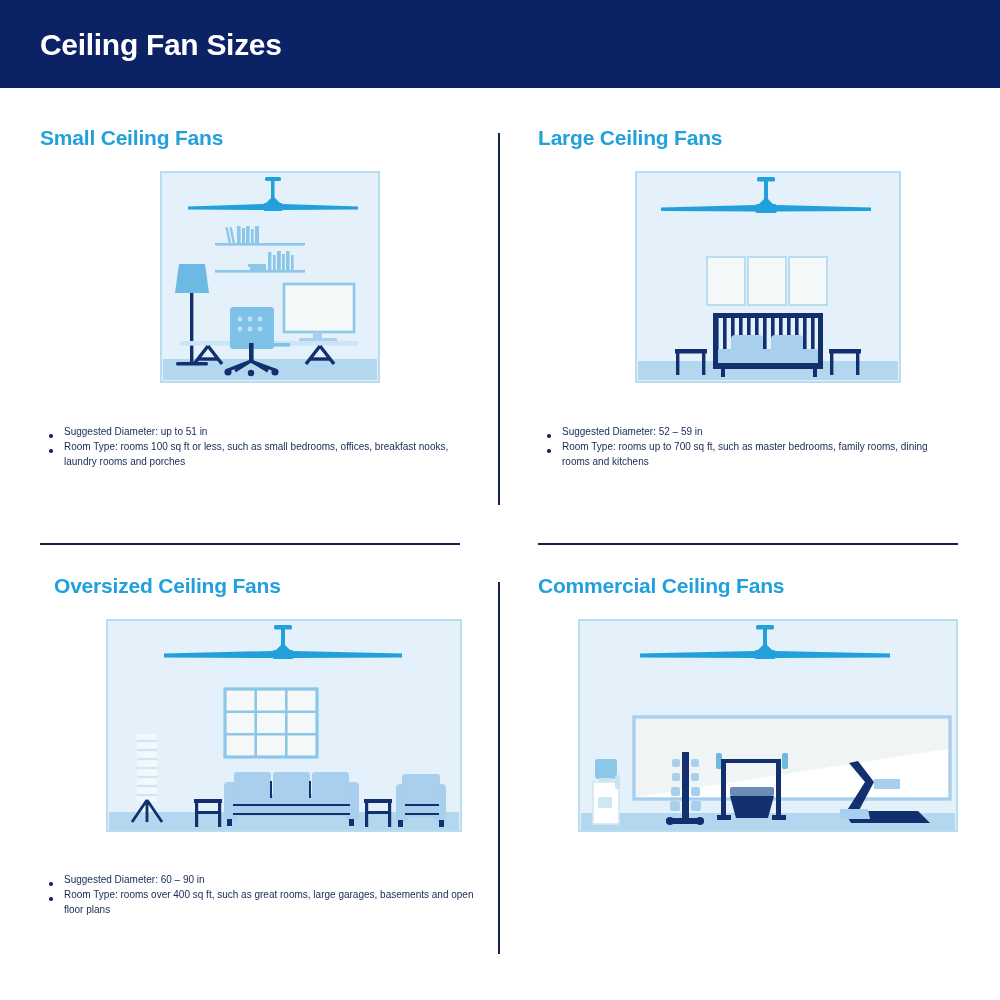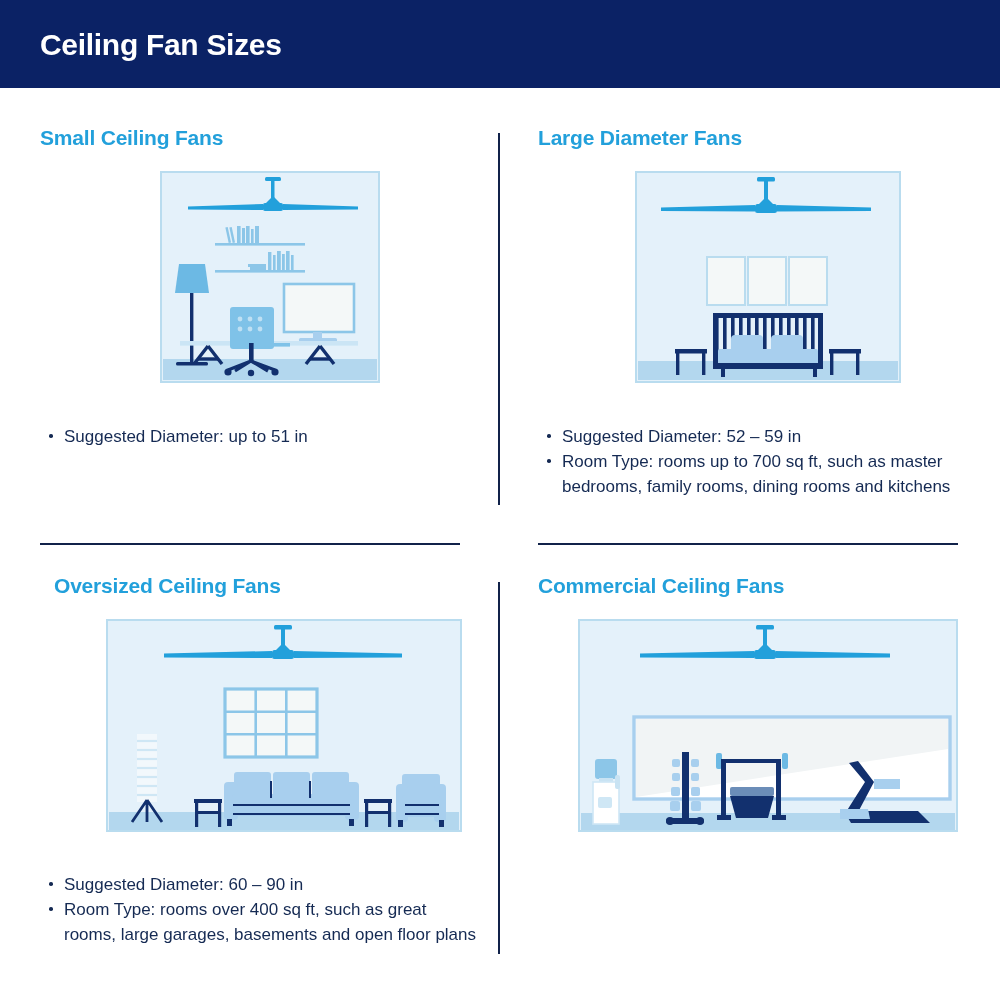--- a/index.html
+++ b/index.html
@@ -62,21 +62,21 @@
     margin-top: 22px;
     display: flex;
     justify-content: center;
   }
 
   .bullets {
     margin: 0;
     padding: 0;
     list-style: none;
     color: #152a53;
-    font-size: 17px;
+    font-size: 10px;
     line-height: 1.43;
   }
   .bullets li {
     position: relative;
     padding-left: 24px;
     margin-bottom: 1px;
   }
   .bullets li::before {
     content: "";
     position: absolute;
@@ -201,24 +201,25 @@
           <path d="M91 190 L68 199 M91 190 L115 199 M91 190 L75 200 M91 190 L108 200" stroke="#12306e" stroke-width="3.2" fill="none"></path>
           <circle cx="68" cy="201" r="3.6" fill="#12306e"></circle>
           <circle cx="115" cy="201" r="3.6" fill="#12306e"></circle>
           <circle cx="91" cy="202" r="3.2" fill="#12306e"></circle>
         </g>
       </svg>
     </div>
   </div>
   <ul class="bullets bullets-tl">
     <li>Suggested Diameter: up to 51 in</li>
+    <li>Room Type: rooms 100 sq ft or less, such as small bedrooms, offices, breakfast nooks, laundry rooms and porches</li>
   </ul>
 
   <div class="quad quad-tr">
-    <h2 class="section-title">Large Diameter Fans</h2>
+    <h2 class="section-title">Large Ceiling Fans</h2>
     <div class="illo-wrap">
       <svg class="illo" width="266" height="212" viewBox="0 0 266 212">
         <rect x="1" y="1" width="264" height="210" fill="#e4f1fa" stroke="#b9dcef" stroke-width="2"></rect>
         <rect x="3" y="190" width="260" height="19" fill="#b3d7ee"></rect>
 
         <g>
           <rect x="122" y="6" width="18" height="4.5" rx="1.5" fill="#22a0db"></rect>
           <rect x="129" y="9" width="4" height="20" fill="#22a0db"></rect>
           <path d="M131 26 L141 36 L121 36 Z" fill="#22a0db"></path>
           <rect x="120" y="33" width="22" height="9" rx="2.5" fill="#22a0db"></rect>

